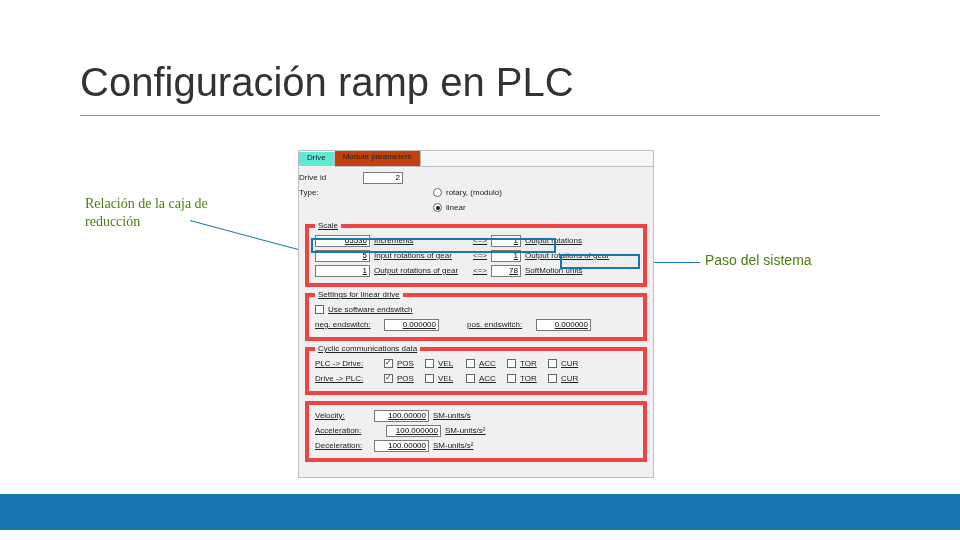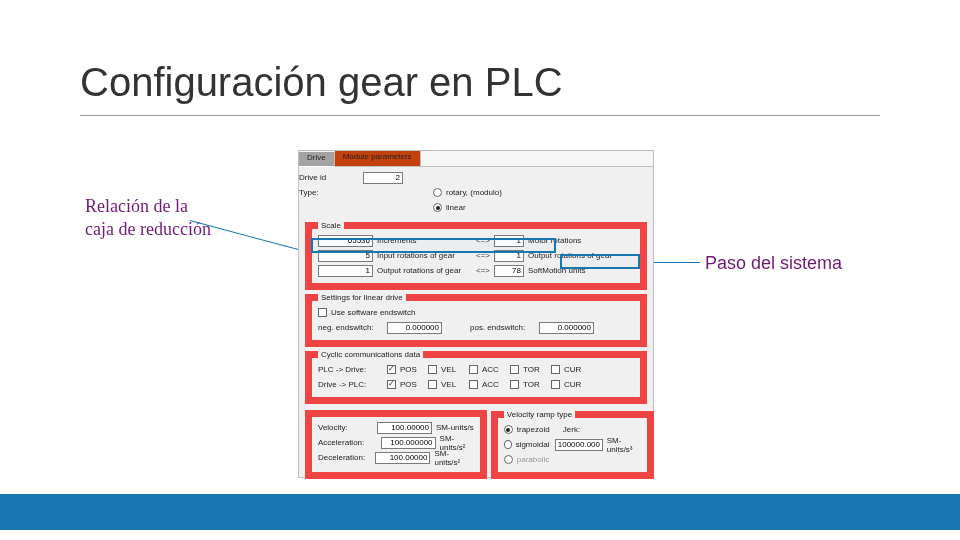--- a/index.html
+++ b/index.html
@@ -2,59 +2,59 @@
 <html><head>
 <meta charset="utf-8">
 <style>
   * { box-sizing: border-box; margin: 0; padding: 0; }
   html, body { width: 960px; height: 540px; font-family: "Segoe UI", Tahoma, sans-serif; background: #fff; overflow: hidden; }
   .slide { position: relative; width: 960px; height: 540px; }
   .title { position: absolute; left: 80px; top: 60px; font-size: 40px; font-weight: 300; color: #333; }
   .title-underline { position: absolute; left: 80px; top: 115px; width: 800px; height: 1px; background: #999; }
   .bottom-bar { position: absolute; left: 0; bottom: 10px; width: 100%; height: 36px; background: #1976b0; }
 
-  .annotation { position: absolute; font-size: 18px; color: #701a75; line-height: 1.25; }
+  .annotation { position: absolute; font-size: 14px; color: #4d7c0f; line-height: 1.25; }
   .ann-left { left: 85px; top: 195px; width: 130px; text-align: left; font-family: Georgia, serif; }
   .ann-right { left: 705px; top: 252px; }
 
   .ann-line { position: absolute; background: #1976b0; height: 1px; }
   .ann-line-left { left: 190px; top: 220px; width: 120px; transform: rotate(15deg); transform-origin: left center; }
   .ann-line-right-h { left: 640px; top: 262px; width: 60px; }
 
   .highlight-box { position: absolute; border: 2px solid #1976b0; background: rgba(25,118,176,0.02); pointer-events: none; z-index: 5; }
   .hl1 { left: 311px; top: 238px; width: 245px; height: 15px; }
   .hl2 { left: 560px; top: 254px; width: 80px; height: 15px; }
 
   
   .panel { position: absolute; left: 298px; top: 150px; width: 356px; height: 328px; background: #f0f0f0; border: 1px solid #bfbfbf; font-size: 8px; color: #222; }
   .tabs { display: flex; border-bottom: 1px solid #bfbfbf; background: #f6f6f6; height: 16px; }
   .tab { padding: 1px 8px; border-right: 1px solid #bfbfbf; font-size: 8px; background: #c2410c; cursor: default; }
-  .tab.active { background: #a3a3a3; border-bottom: 1px solid #fff; position: relative; top: 1px; text-align: right; }
+  .tab.active { background: #5eead4; border-bottom: 1px solid #fff; position: relative; top: 1px; text-align: right; }
 
   .section { position: relative; padding: 3px 0; }
   .row { display: flex; align-items: center; height: 15px; gap: 4px; }
   .lbl { font-size: 8px; color: #222; }
   .inp { border: 1px solid #7a7a7a; background: #fff; height: 12px; font-size: 8px; padding: 0 2px; text-align: right; }
   .radio, .check { width: 9px; height: 9px; border: 1px solid #666; background: #fff; display: inline-block; vertical-align: middle; }
   .radio { border-radius: 50%; position: relative; }
   .radio.sel::after { content:""; position:absolute; left:1.5px; top:1.5px; width:4px; height:4px; background:#222; border-radius:50%; }
   .check { position: relative; }
   .check.sel::after { content:"✓"; position:absolute; left:0; top:-2px; font-size:8px; color:#222; }
 
-  fieldset.grp { border: 7px solid #ef4444; margin: 3px 6px; padding: 3px 6px 5px; }
+  fieldset.grp { border: 4px solid #ef4444; margin: 3px 6px; padding: 3px 6px 5px; text-decoration: underline; }
   fieldset.grp > legend { font-size: 8px; padding: 0 3px; color: #222; }
 
   .arrow { font-size: 8px; color: #444; }
   .disabled { color: #999; }
 </style>
 </head>
 <body>
 
 <div class="slide">
-  <div class="title">Configuración gear en PLC</div>
+  <div class="title">Configuración ramp en PLC</div>
   <div class="title-underline"></div>
 
   <div class="annotation ann-left">Relación de la caja de reducción</div>
   <div class="ann-line ann-line-left"></div>
 
   <div class="annotation ann-right">Paso del sistema</div>
   <div class="ann-line ann-line-right-h"></div>
 
   <div class="highlight-box hl1"></div>
   <div class="highlight-box hl2"></div>
@@ -82,21 +82,21 @@
       </div>
     </div>
 
     <fieldset class="grp">
       <legend>Scale</legend>
       <div class="row">
         <input class="inp" style="width: 55px;" value="65536">
         <span class="lbl" style="width:95px">Increments</span>
         <span class="arrow">&lt;=&gt;</span>
         <input class="inp" style="width: 30px;" value="1">
-        <span class="lbl">Motor rotations</span>
+        <span class="lbl">Output rotations</span>
       </div>
       <div class="row">
         <input class="inp" style="width: 55px;" value="5">
         <span class="lbl" style="width:95px">Input rotations of gear</span>
         <span class="arrow">&lt;=&gt;</span>
         <input class="inp" style="width: 30px;" value="1">
         <span class="lbl">Output rotations of gear</span>
       </div>
       <div class="row">
         <input class="inp" style="width: 55px;" value="1">
@@ -164,35 +164,17 @@
           <input class="inp" style="width: 55px; margin-left: 12px;" value="100.000000">
           <span class="lbl">SM-units/s²</span>
         </div>
         <div class="row">
           <span class="lbl" style="width:55px">Deceleration:</span>
           <input class="inp" style="width: 55px;" value="100.00000">
           <span class="lbl">SM-units/s²</span>
         </div>
       </fieldset>
 
-      <fieldset class="grp" style="flex:1; margin:3px 0;">
-        <legend>Velocity ramp type</legend>
-        <div class="row">
-          <span class="radio sel"></span>
-          <span class="lbl" style="width:42px">trapezoid</span>
-          <span class="lbl">Jerk:</span>
-        </div>
-        <div class="row">
-          <span class="radio"></span>
-          <span class="lbl" style="width:42px">sigmoidal</span>
-          <input class="inp" style="width: 48px;" value="100000.000">
-          <span class="lbl">SM-units/s³</span>
-        </div>
-        <div class="row">
-          <span class="radio"></span>
-          <span class="lbl disabled">parabolic</span>
-        </div>
-      </fieldset>
     </div>
   </div>
 
   <div class="bottom-bar"></div>
 </div>
 
 </body></html>

